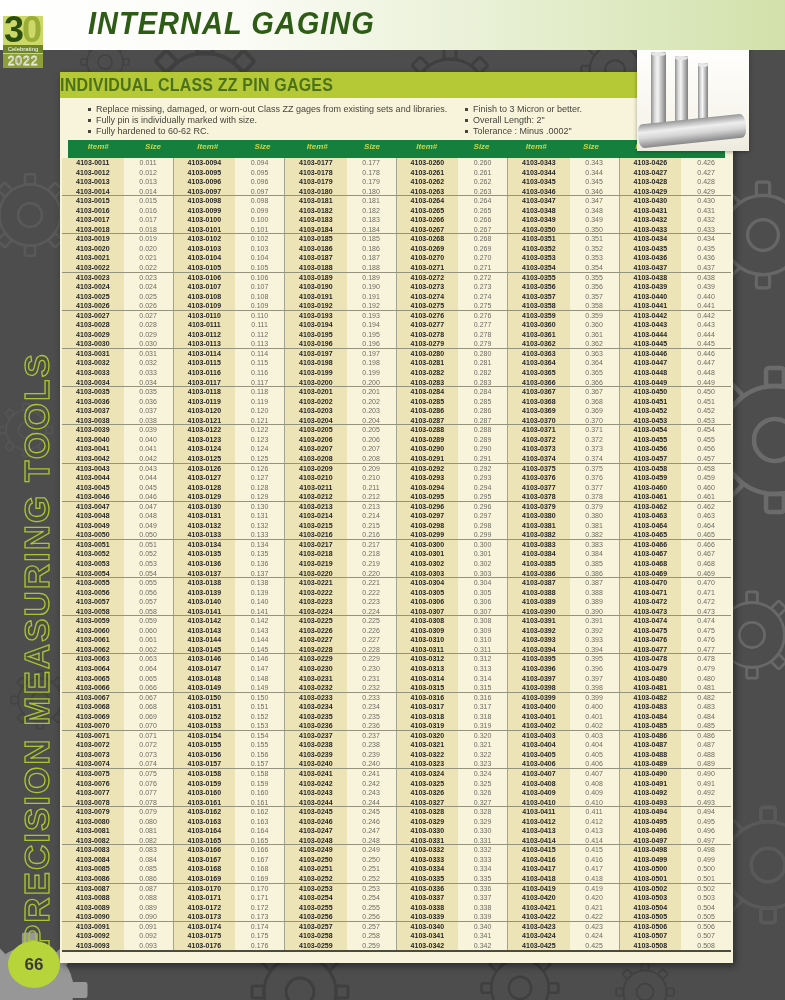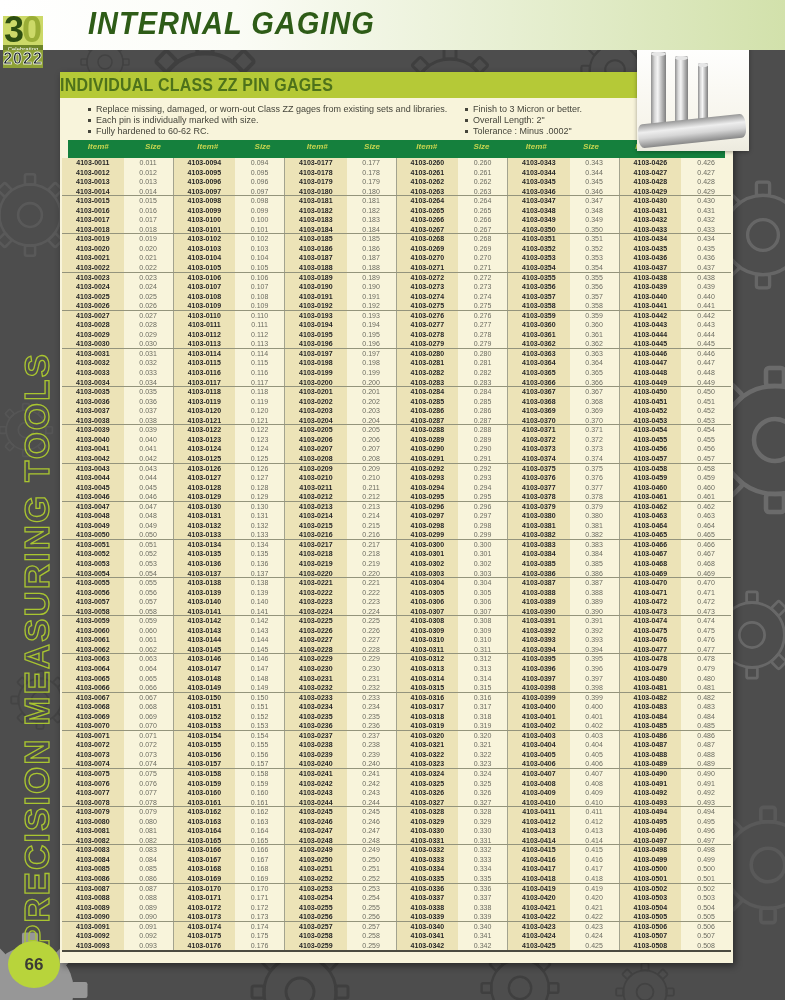--- a/index.html
+++ b/index.html
@@ -24,22 +24,22 @@
   }
   #logo{
     position:absolute;left:3px;top:16px;width:40px;height:52px;z-index:4;
     background:#ccd968;overflow:hidden;
   }
   .logo-num{position:absolute;left:1px;top:-7px;font-size:36px;font-weight:bold;color:#2c4d10;letter-spacing:-2px;}
   .logo-num .zero{color:#9aad36;}
   .logo-celebrating{position:absolute;left:0;bottom:15px;width:100%;background:#6d8428;color:#ffffff;font-size:6px;text-align:center;padding:1px 0;}
   .logo-year{
     position:absolute;left:0;bottom:0;width:100%;background:#8da037;
-    text-align:center;font-size:16px;font-weight:bold;letter-spacing:1px;
-    color:#0f172a;-webkit-text-stroke:0.8px #e9eed2;
+    text-align:center;font-size:12px;font-weight:normal;letter-spacing:1px;
+    color:#4c1d95;-webkit-text-stroke:0.8px #e9eed2;
   }
 
   
   #sidebar-text{
     position:absolute;left:17px;top:948px;z-index:2;
     transform:rotate(-90deg);transform-origin:0 0;
     font-size:35px;font-weight:bold;letter-spacing:2px;white-space:nowrap;
     color:#a9c530;-webkit-text-stroke:1.3px #a9c530;-webkit-text-fill-color:transparent;
   }
   
@@ -172,21 +172,21 @@
     </div>
 
     <div class="bullets">
       <div class="bul-col left">
           <div class="bullet-line">
             <span class="bullet-sq"></span>
             <span>Replace missing, damaged, or worn-out Class ZZ gages from existing sets and libraries.</span>
           </div>
           <div class="bullet-line">
             <span class="bullet-sq"></span>
-            <span>Each pin is individually marked with size.</span>
+            <span>Fully pin is individually marked with size.</span>
           </div>
           <div class="bullet-line">
             <span class="bullet-sq"></span>
             <span>Fully hardened to 60-62 RC.</span>
           </div>
         </div>
       <div class="bul-col right">
           <div class="bullet-line">
             <span class="bullet-sq"></span>
             <span>Finish to 3 Micron or better.</span>

